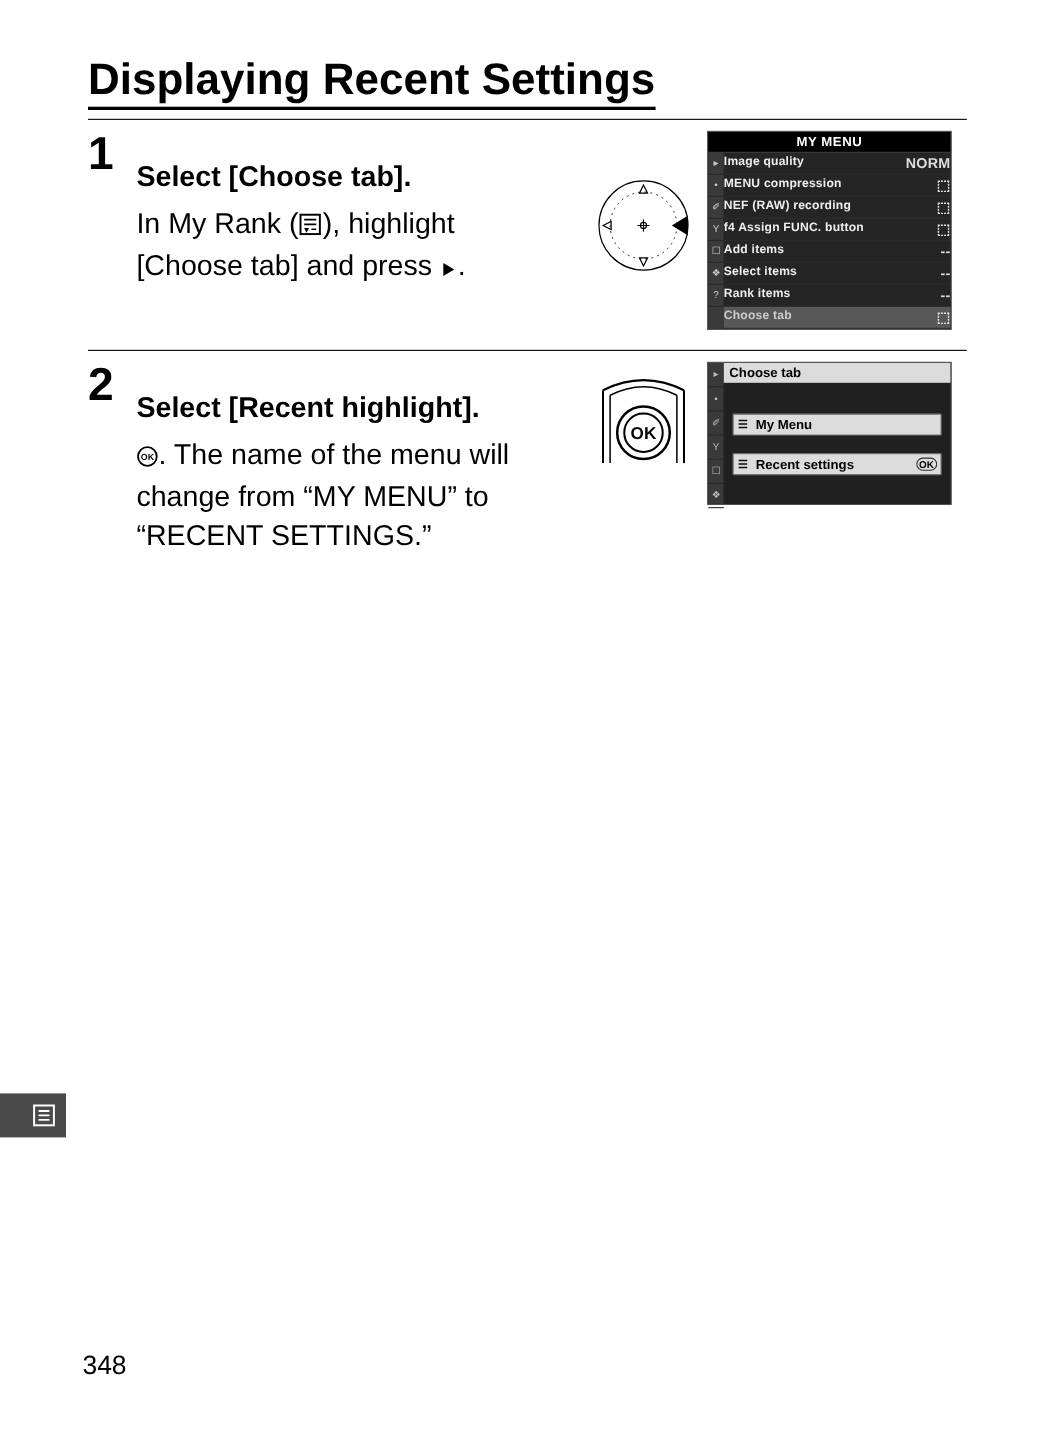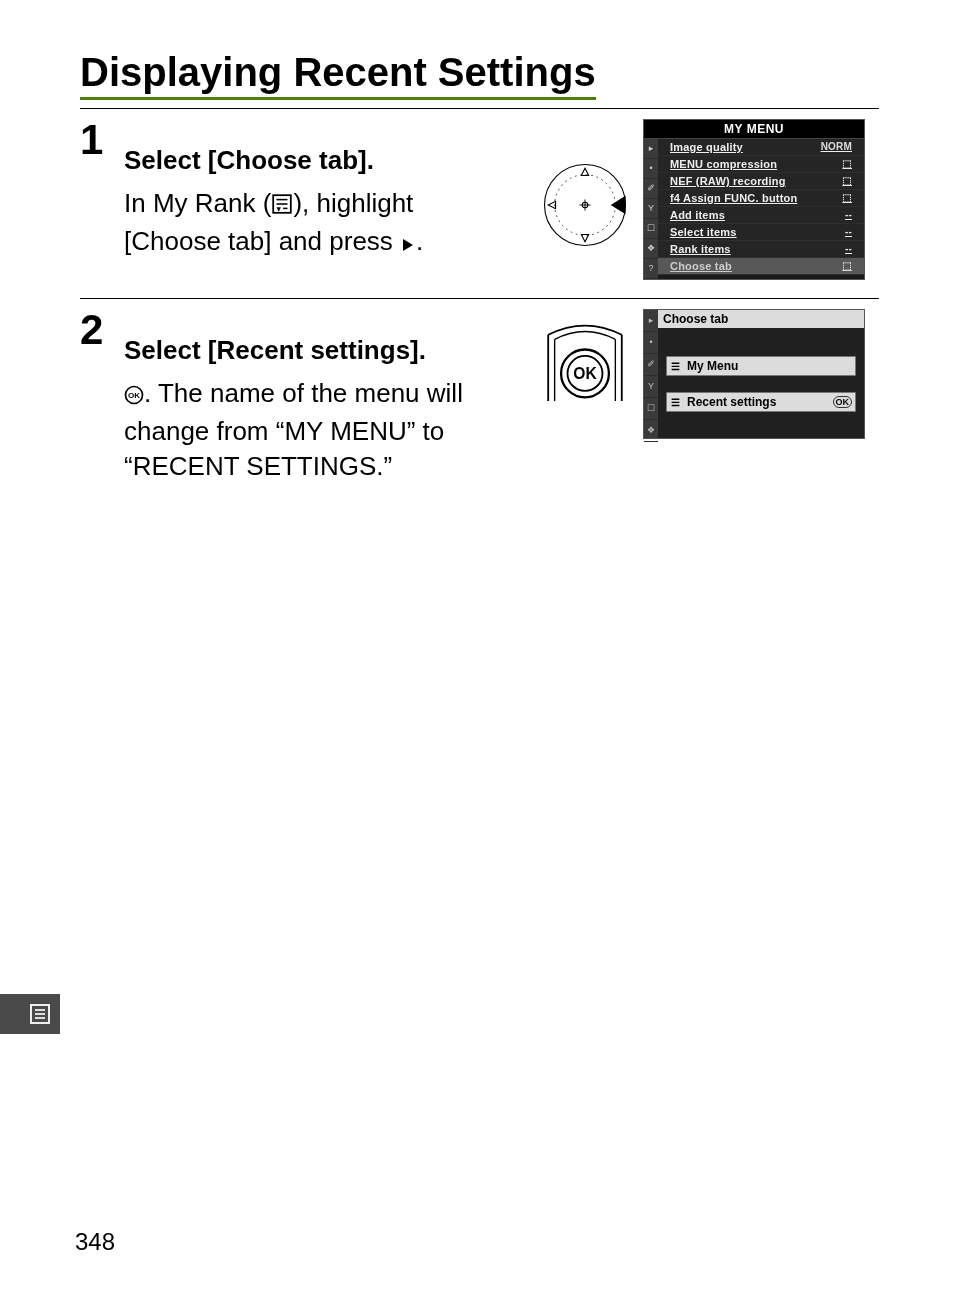--- a/index.html
+++ b/index.html
@@ -12,21 +12,21 @@
     width: 954px;
     height: 1314px;
     box-sizing: border-box;
     padding: 50px 75px 0 80px;
     position: relative;
     background: #fff;
   }
   .title {
     font-size: 40px;
     font-weight: 700;
-    border-bottom: 3px solid #4d7c0f;
+    border-bottom: 3px solid #000000;
     display: inline-block;
     margin: 0 0 8px 0;
     padding-bottom: 2px;
   }
   .intro {
     font-size: 26px;
     line-height: 1.35;
     margin: 10px 0 18px 0;
   }
   .hr {
@@ -117,33 +117,32 @@
     font-size: 9px;
     border-bottom: 1px solid #2a2a2a;
     color: #ccc;
   }
   .screen1-list {
     flex: 1;
   }
   .screen1-row {
     display: flex;
     justify-content: space-between;
-    padding: 2px 12px;
+    padding: 2px 0;
     border-bottom: 1px solid #2e2e2e;
     background: #252525;
     font-weight: bold;
     letter-spacing: 0.2px;
-    text-decoration: underline;
   }
   .screen1-row.sel {
     background: #585858;
     color: #ccc;
   }
   .screen1-row .v {
-    font-size: 10px;
+    font-size: 13px;
     color: #ddd;
     text-align: right;
   }
   
   .screen2 {
     width: 220px;
     border: 1px solid #555;
     background: #1a1a1a;
     font-family: Arial, sans-serif;
   }
@@ -326,21 +325,21 @@
       </div>
     </div>
   </div>
 
   <hr class="hr">
 
   
   <div class="step">
     <div class="step-num">2</div>
     <div class="step-body">
-      <p class="step-heading">Select [Recent settings].</p>
+      <p class="step-heading">Select [Recent highlight].</p>
       <p class="step-text" style="max-width:380px">
         <span class="inline-icon"><svg width="20" height="20" viewBox="0 0 20 20">
               <circle cx="10" cy="10" r="8.5" fill="none" stroke="#000" stroke-width="1.7"></circle>
               <text x="10" y="13.2" font-size="8" font-weight="bold" text-anchor="middle" font-family="Arial">OK</text>
             </svg></span><span>.  The name of the menu will change from “MY MENU” to “RECENT SETTINGS.”</span>
       </p>
     </div>
     <div class="step-illus">
       <span class="control-icon-2">
         <svg viewBox="0 0 100 110">

